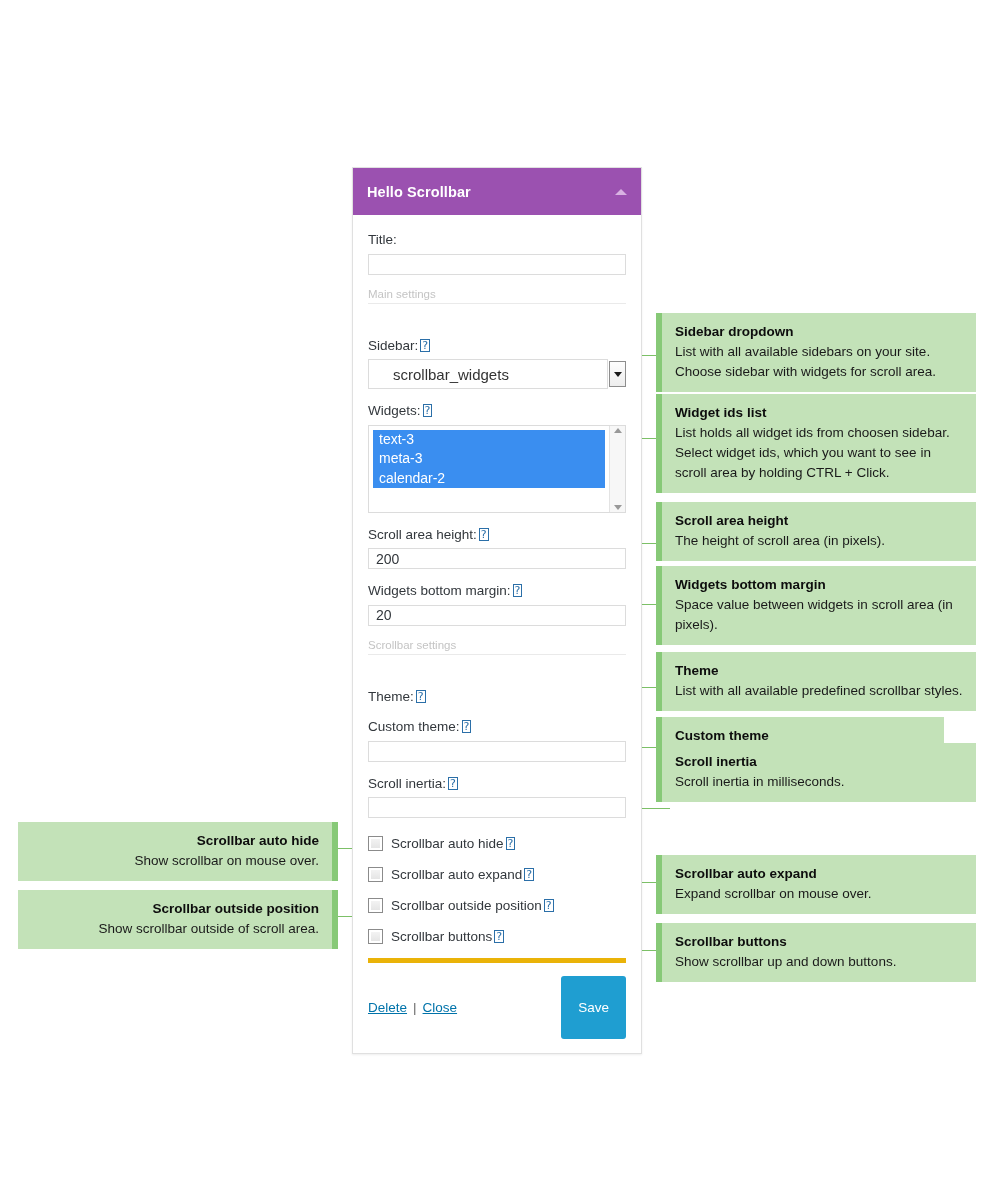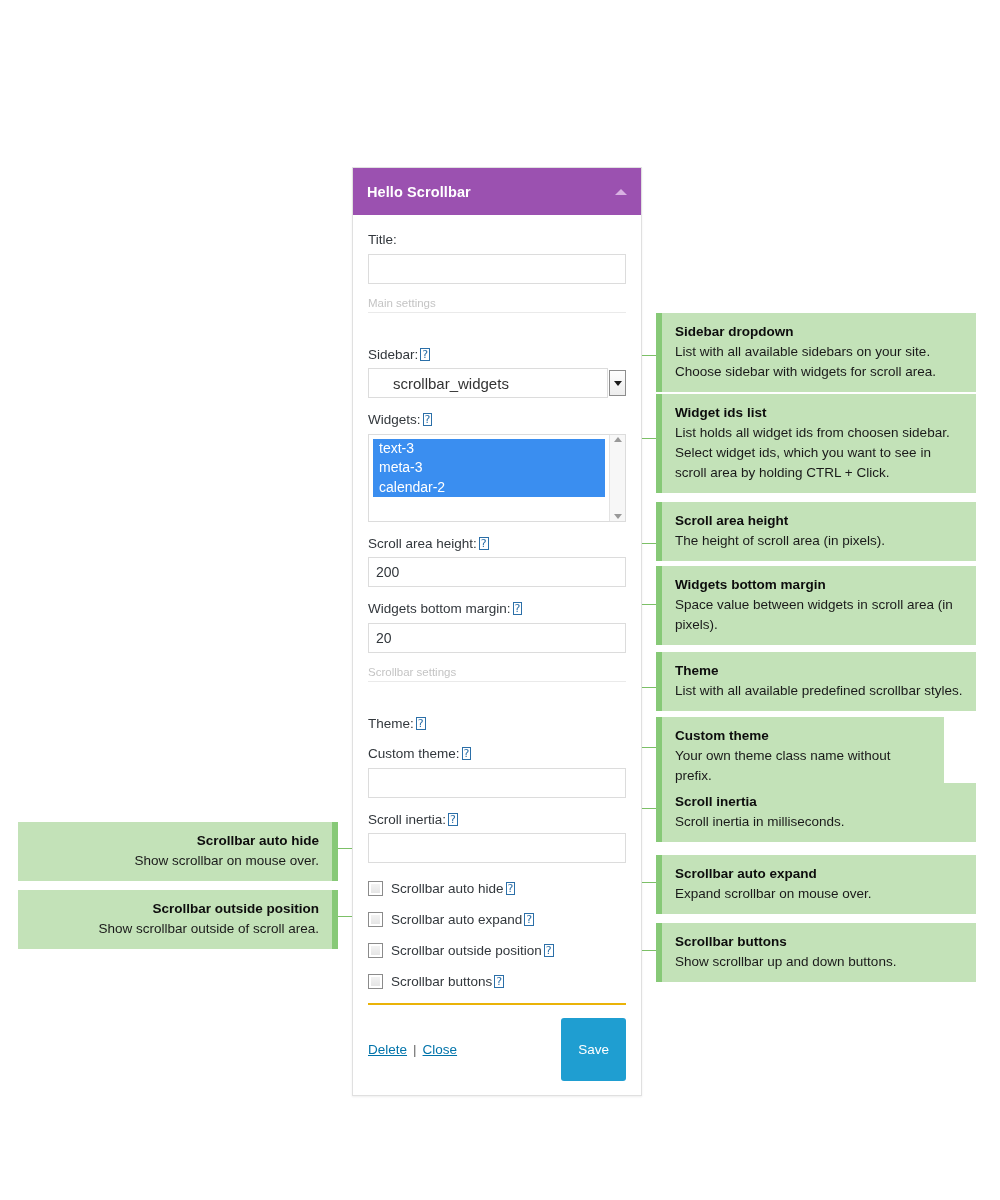--- a/index.html
+++ b/index.html
@@ -39,21 +39,21 @@
     display: block; color: #32373c; font-size: 13.5px;
     margin-bottom: 5px; line-height: 1.3;
   }
   .hq {
     display: inline-block; color: #2b6fa8; font-size: 11px;
     border: 1px solid #2b6fa8; line-height: 1;
     padding: 0px 1px; margin-left: 2px; vertical-align: 1px;
     font-family: "DejaVu Sans", sans-serif;
   }
   .txtinput {
-    width: 100%; height: 30px; border: 1px solid #dcdcdc; background: #fff;
+    width: 100%; height: 21px; border: 1px solid #dcdcdc; background: #fff;
     font-size: 14px; color: #32373c; padding: 2px 7px;
     font-family: "Liberation Sans", sans-serif;
   }
 
   .section-sep { margin: 4px 0 33px 0; }
   .section-sep .sep-text {
     color: #c4c4c4; font-size: 11.5px; padding-bottom: 3px;
     border-bottom: 1px solid #eaeaea; display: block;
   }
 
@@ -102,21 +102,21 @@
   
   .checkrow { display: flex; align-items: center; margin: 0 0 16px 0; }
   .cbox {
     width: 15px; height: 15px; border: 1px solid #8b8b8b;
     background: linear-gradient(#f6f6f6, #e2e2e2);
     box-shadow: inset 0 0 0 2px #fff;
     margin-right: 8px; flex: none;
   }
   .clabel { font-size: 13.5px; color: #32373c; }
 
-  .footer-sep { border-top: 2px solid #eab308; margin-top: 6px; padding-top: 13px;
+  .footer-sep { border-top: 5px solid #eab308; margin-top: 6px; padding-top: 13px;
                 display: flex; align-items: center; }
   .flink { color: #0073aa; font-size: 13.5px; text-decoration: underline; }
   .fsep { color: #666; font-size: 13.5px; margin: 0 6px; }
   .save-btn {
     margin-left: auto; background: #1f9ed1; color: #fff; border: none;
     border-radius: 3px; font-size: 13.5px; padding: 24px 17px;
     font-family: "Liberation Sans", sans-serif; cursor: pointer;
   }
 
   
@@ -271,21 +271,21 @@
   <div class="note right" style="left:656px; top:652px; width:320px;">
     <div class="note-title">Theme</div>
     <div class="note-body">List with all available predefined scrollbar styles.</div>
   </div>
 
   <div class="note right" style="left:656px; top:717px; width:288px;">
     <div class="note-title">Custom theme</div>
     <div class="note-body">Your own theme class name without prefix.</div>
   </div>
 
-  <div class="note right" style="left:656px; top:783px; width:320px;">
+  <div class="note right" style="left:656px; top:743px; width:320px;">
     <div class="note-title">Scroll inertia</div>
     <div class="note-body">Scroll inertia in milliseconds.</div>
   </div>
 
   <div class="note right" style="left:656px; top:855px; width:320px;">
     <div class="note-title">Scrollbar auto expand</div>
     <div class="note-body">Expand scrollbar on mouse over.</div>
   </div>
 
   <div class="note right" style="left:656px; top:923px; width:320px;">

